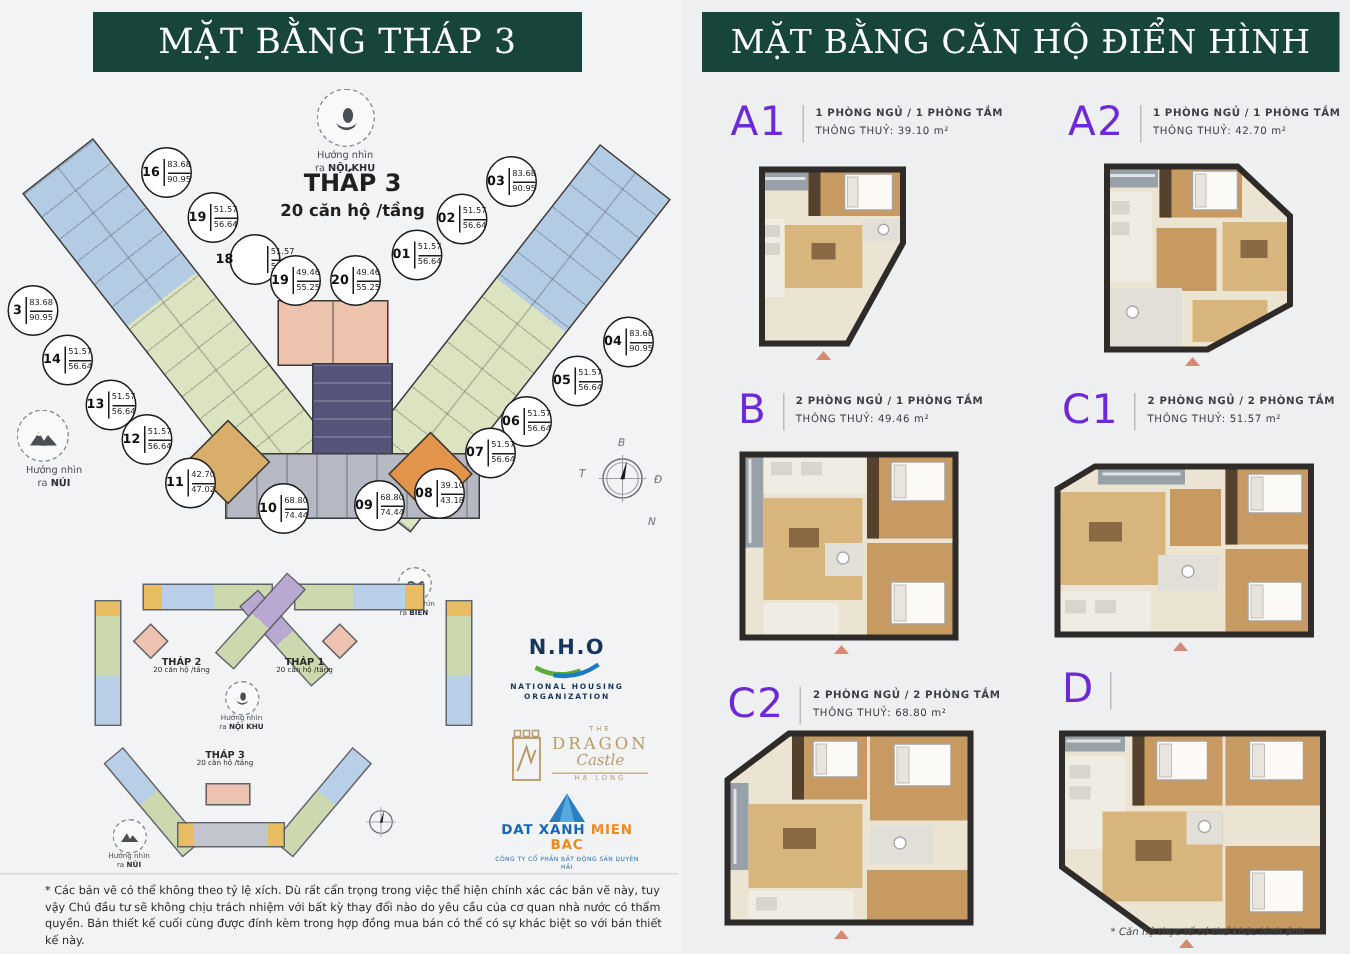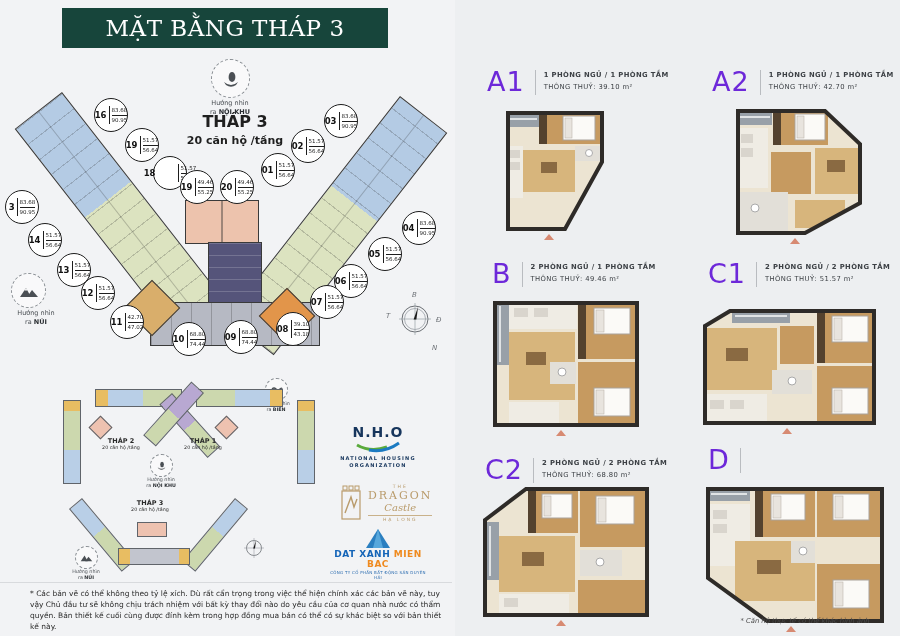--- a/index.html
+++ b/index.html
@@ -39,20 +39,23 @@
 </style>
 </head>
 <body>
 
 <div id="page">
   <div id="right-bg"></div>
 
   <div class="hdr" style="left:62px;top:8px;width:326px;font-size:23px;">
     <span>MẶT BẰNG THÁP 3</span>
   </div>
+  <div class="hdr" style="left:468px;top:8px;width:425px;font-size:22px;">
+    <span>MẶT BẰNG CĂN HỘ ĐIỂN HÌNH</span>
+  </div>
 
   <div class="wing" style="left:62px;top:92px;width:280px;transform-origin:0 0;transform:rotate(52deg);background:linear-gradient(to right,#b4cbe4 0 40%,#dce3c0 40% 100%);"></div>
   <div class="wing" style="left:118px;top:96px;width:280px;transform-origin:100% 0;transform:rotate(-52deg);background:linear-gradient(to right,#dce3c0 0 60%,#b4cbe4 60% 100%);"></div>
 
   <div class="blk" style="left:185px;top:200px;width:72px;height:42px;background:#edc3ad;background-image:linear-gradient(to right,transparent 0 49%,rgba(40,40,40,.4) 49% 51%,transparent 51% 100%);"></div>
   <div class="blk" style="left:208px;top:242px;width:52px;height:62px;background:#55547a;background-image:repeating-linear-gradient(to bottom,rgba(255,255,255,.18) 0 1px,transparent 1px 12px);"></div>
   <div class="blk" style="left:150px;top:302px;width:168px;height:42px;background:#b6b9c3;background-image:repeating-linear-gradient(to right,rgba(40,40,40,.25) 0 1px,transparent 1px 20px);"></div>
   <div class="blk" style="left:132px;top:288px;width:38px;height:38px;transform:rotate(45deg);background:#d9ae6b;"></div>
   <div class="blk" style="left:267px;top:296px;width:38px;height:38px;transform:rotate(45deg);background:#e2954a;"></div>
 
@@ -146,21 +149,21 @@
         <span class="b">56.64</span>
       </span>
     </div>
   <div class="unit" style="left:276px;top:312px;">
       <span class="no">08</span>
       <span class="vals">
         <span class="a">39.10</span>
         <span class="b">43.18</span>
       </span>
     </div>
-  <div class="unit" style="left:224px;top:320px;">
+  <div class="unit" style="left:236px;top:320px;">
       <span class="no">09</span>
       <span class="vals">
         <span class="a">68.80</span>
         <span class="b">74.44</span>
       </span>
     </div>
   <div class="unit" style="left:172px;top:322px;">
       <span class="no">10</span>
       <span class="vals">
         <span class="a">68.80</span>
@@ -306,21 +309,21 @@
   <div style="position:absolute;left:330px;top:424px;width:96px;text-align:center;">
     <div style="font-size:14px;font-weight:700;color:#16355c;letter-spacing:1px;">N.H.O</div>
     <svg width="46" height="12" viewBox="0 0 46 12" style="margin:1px auto 2px;">
       <path d="M2,4 Q16,12 32,6" stroke="#5aaa3c" stroke-width="3" fill="none"></path>
       <path d="M14,9 Q30,12 44,2" stroke="#1b7ac2" stroke-width="3" fill="none"></path>
     </svg>
     <div style="font-size:5px;font-weight:700;color:#16355c;letter-spacing:1.2px;">NATIONAL HOUSING</div>
     <div style="font-size:5px;font-weight:700;color:#16355c;letter-spacing:1.2px;margin-top:1px;">ORGANIZATION</div>
   </div>
 
-  <div style="position:absolute;left:340px;top:484px;width:100px;display:flex;align-items:center;">
+  <div style="position:absolute;left:340px;top:484px;width:100px;display:flex;align-items:flex-end;">
     <svg width="22" height="36" viewBox="0 0 22 36">
       <rect x="3" y="1" width="4" height="4" fill="none" stroke="#b99b6b"></rect>
       <rect x="9" y="1" width="4" height="4" fill="none" stroke="#b99b6b"></rect>
       <rect x="15" y="1" width="4" height="4" fill="none" stroke="#b99b6b"></rect>
       <rect x="2" y="6" width="18" height="28" fill="none" stroke="#b99b6b" stroke-width="1.2"></rect>
       <path d="M5,28 L11,12 L14,22 L17,14" stroke="#b99b6b" fill="none" stroke-width="1.4"></path>
     </svg>
     <div style="margin-left:6px;text-align:center;color:#b99b6b;">
       <div style="font-size:4.5px;letter-spacing:2px;">THE</div>
       <div style="font-size:11px;font-family:'DejaVu Serif',serif;letter-spacing:2px;">DRAGON</div>

